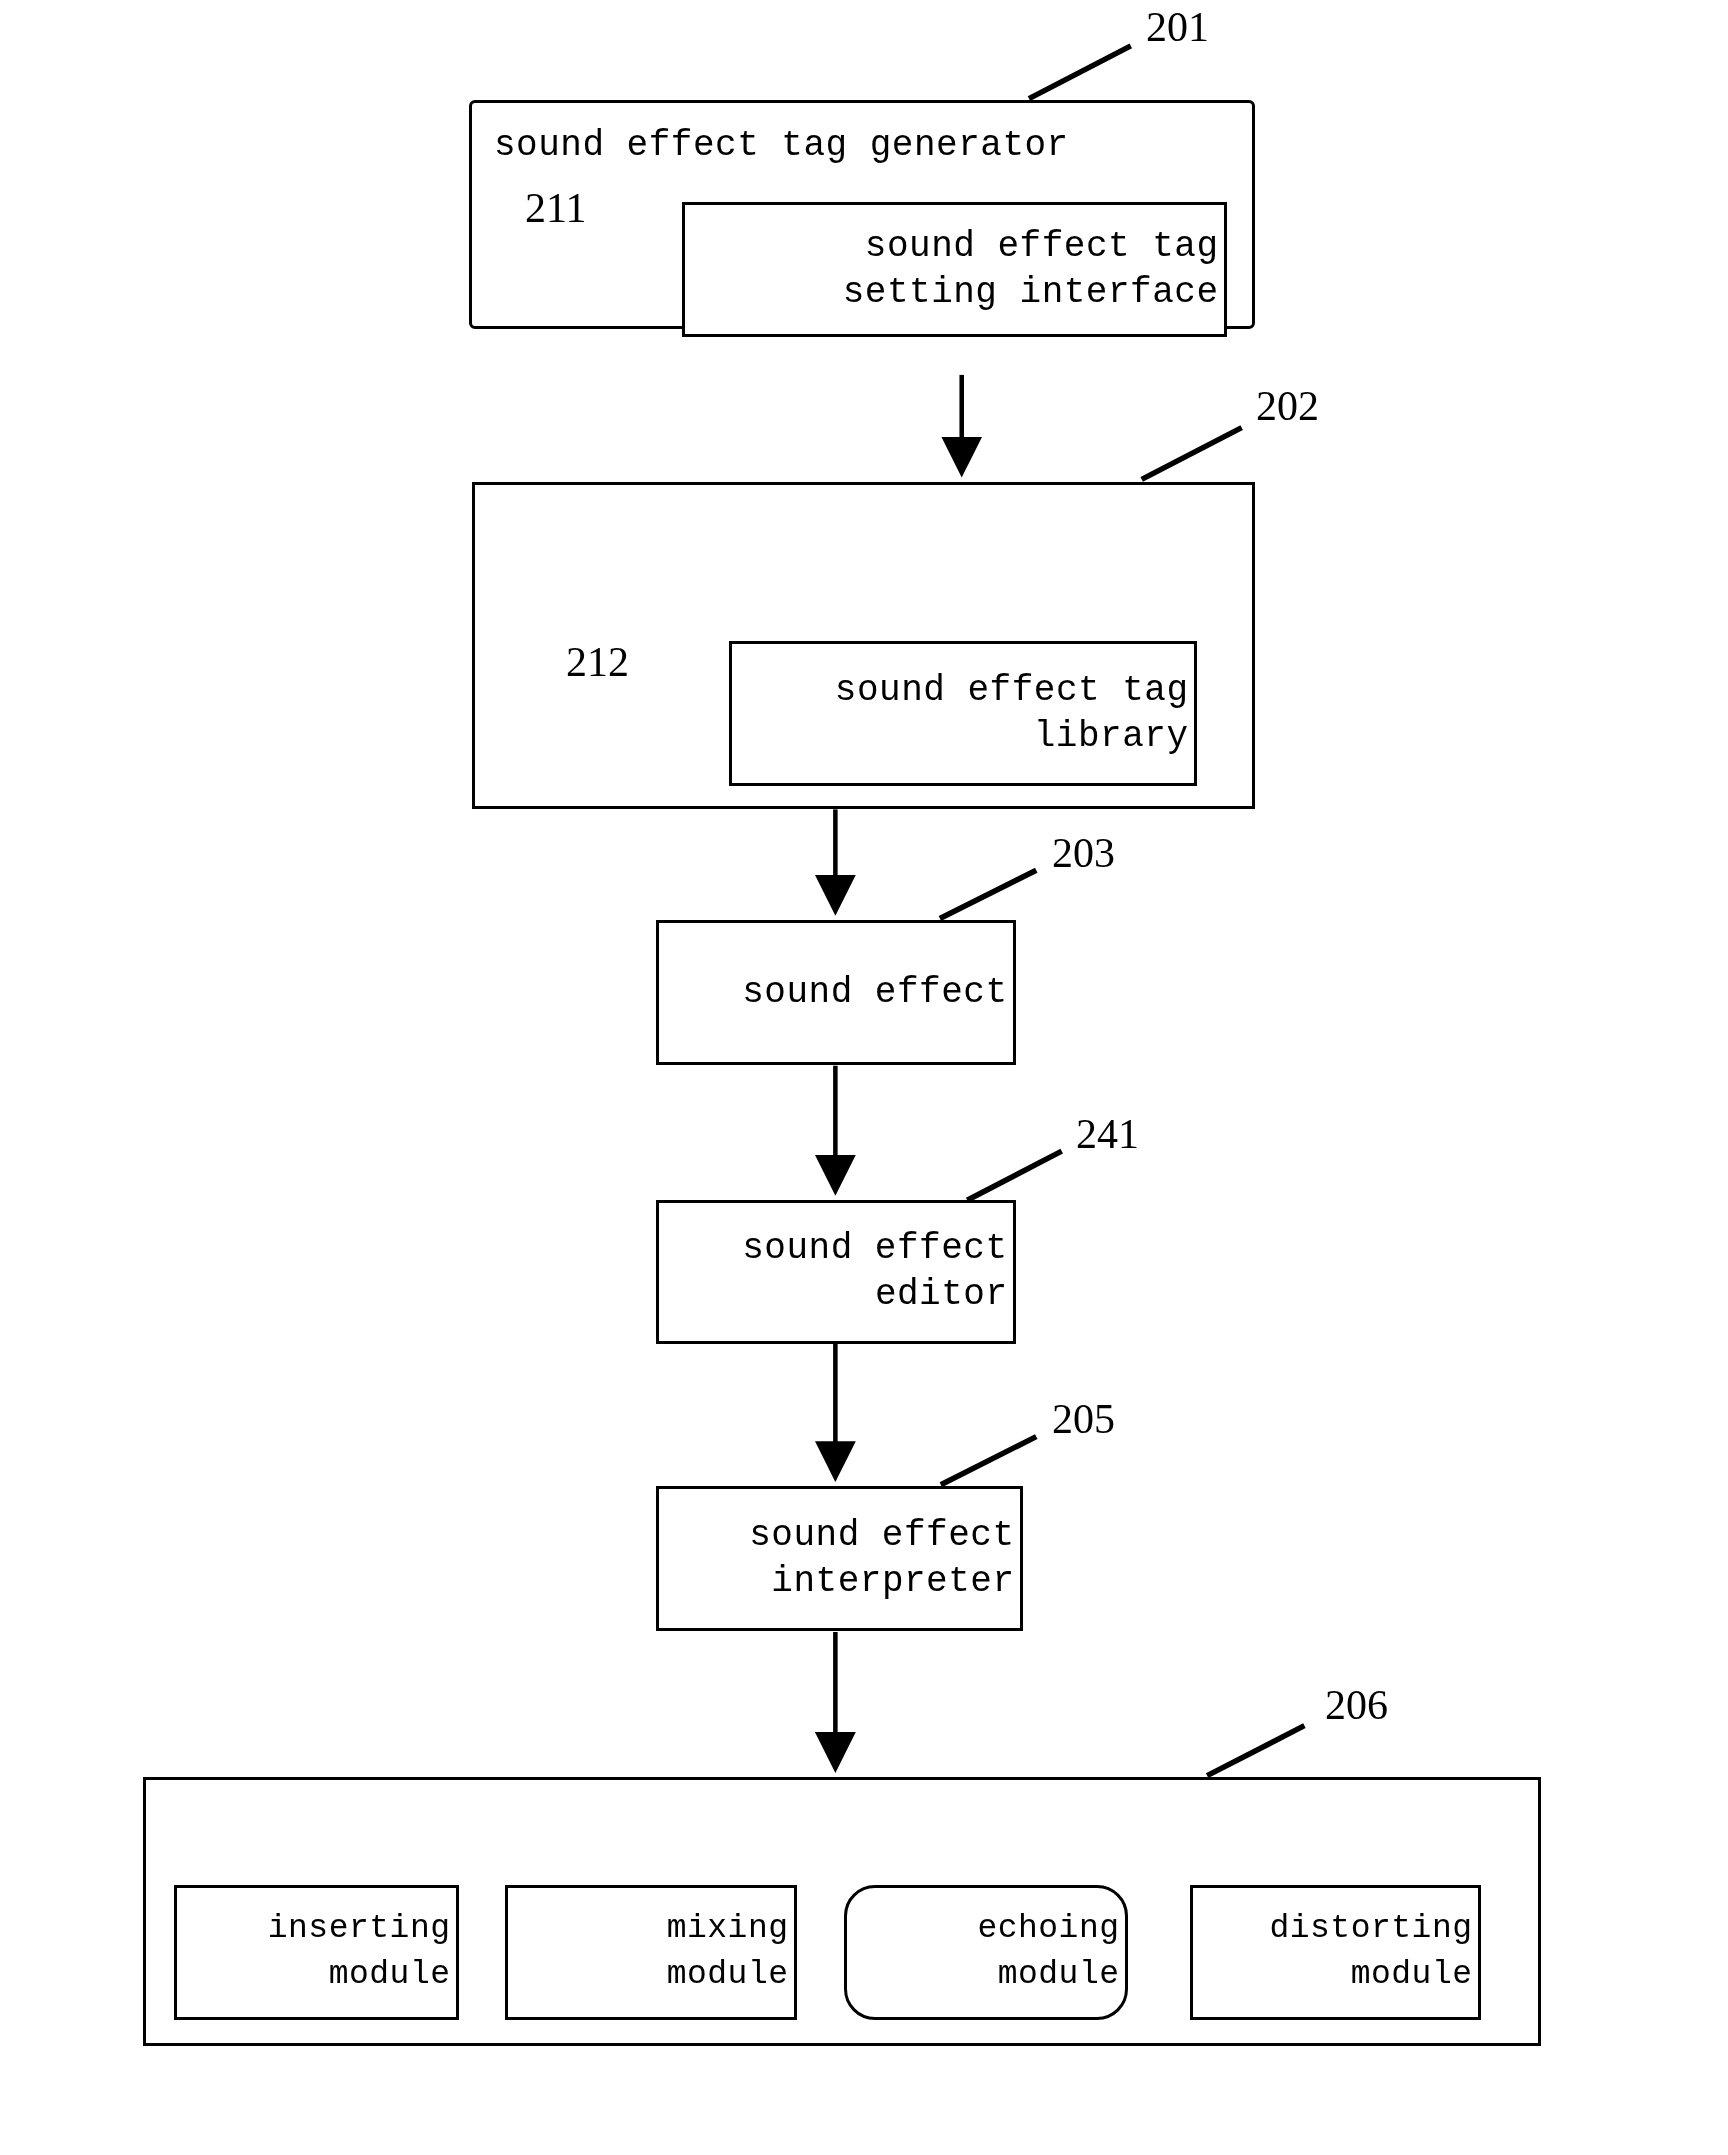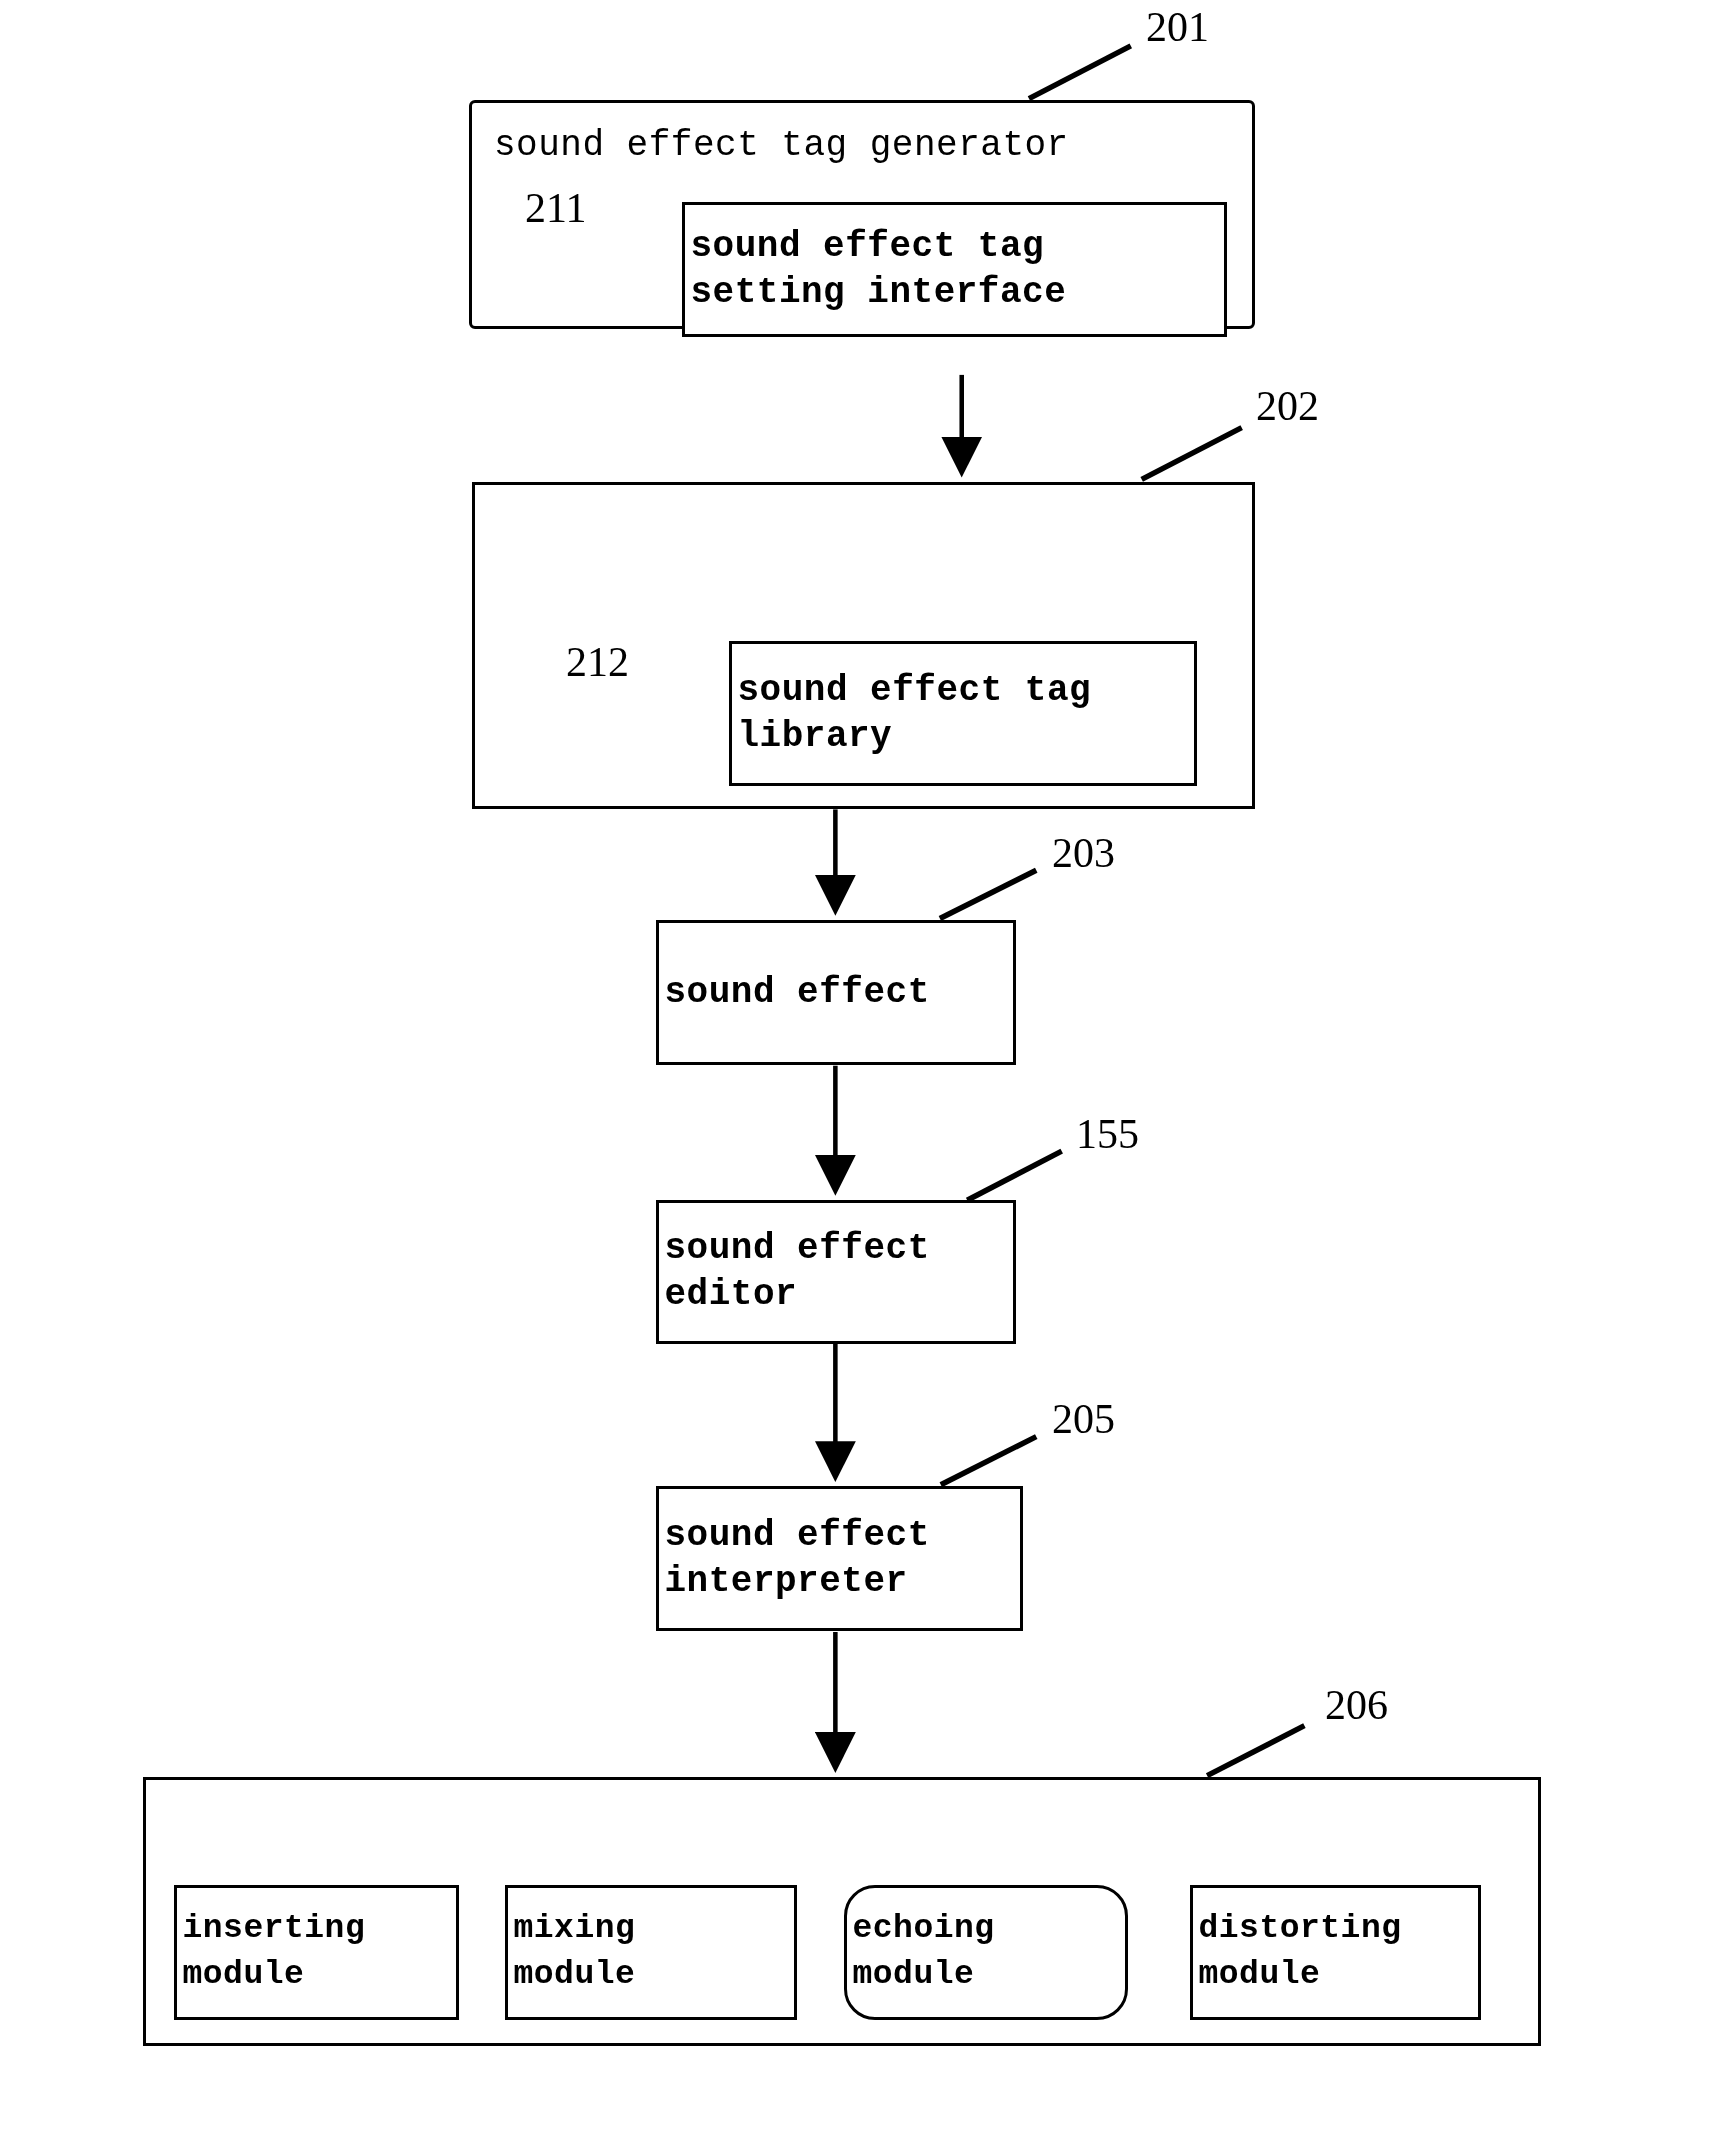--- a/index.html
+++ b/index.html
@@ -38,29 +38,28 @@
     letter-spacing: 0.5px;
     white-space: nowrap;
     color: #000000;
   }
   .centered-label {
     position: absolute;
     left: 0;
     right: 0;
     top: 50%;
     transform: translateY(-50%);
-    text-align: left;
+    text-align: right;
     font-family: "Liberation Mono", "DejaVu Sans Mono", monospace;
     font-size: 36px;
     line-height: 1.28;
     letter-spacing: 0.5px;
     color: #000000;
     padding: 0 5.5px;
     box-sizing: border-box;
-    font-weight: bold;
   }
   .centered-label.small {
     font-size: 33px;
     line-height: 1.42;
   }
   
   .refnum {
     position: absolute;
     font-family: "Liberation Serif", "DejaVu Serif", serif;
     font-size: 42px;
@@ -160,21 +159,21 @@
     </div>
   </div>
   <div class="refnum" style="left:1052px; top:832px;">203</div>
 
   <div class="block" style="left:656px; top:1200px; width:360px; height:144px;">
     <div class="centered-label">
       <div>sound effect</div>
       <div>editor</div>
     </div>
   </div>
-  <div class="refnum" style="left:1076px; top:1113px;">155</div>
+  <div class="refnum" style="left:1076px; top:1113px;">241</div>
 
   <div class="block" style="left:656px; top:1486px; width:367px; height:145px;">
     <div class="centered-label">
       <div>sound effect</div>
       <div>interpreter</div>
     </div>
   </div>
   <div class="refnum" style="left:1052px; top:1398px;">205</div>
 
   <div class="block" style="left:143px; top:1777px; width:1398px; height:269px;">

